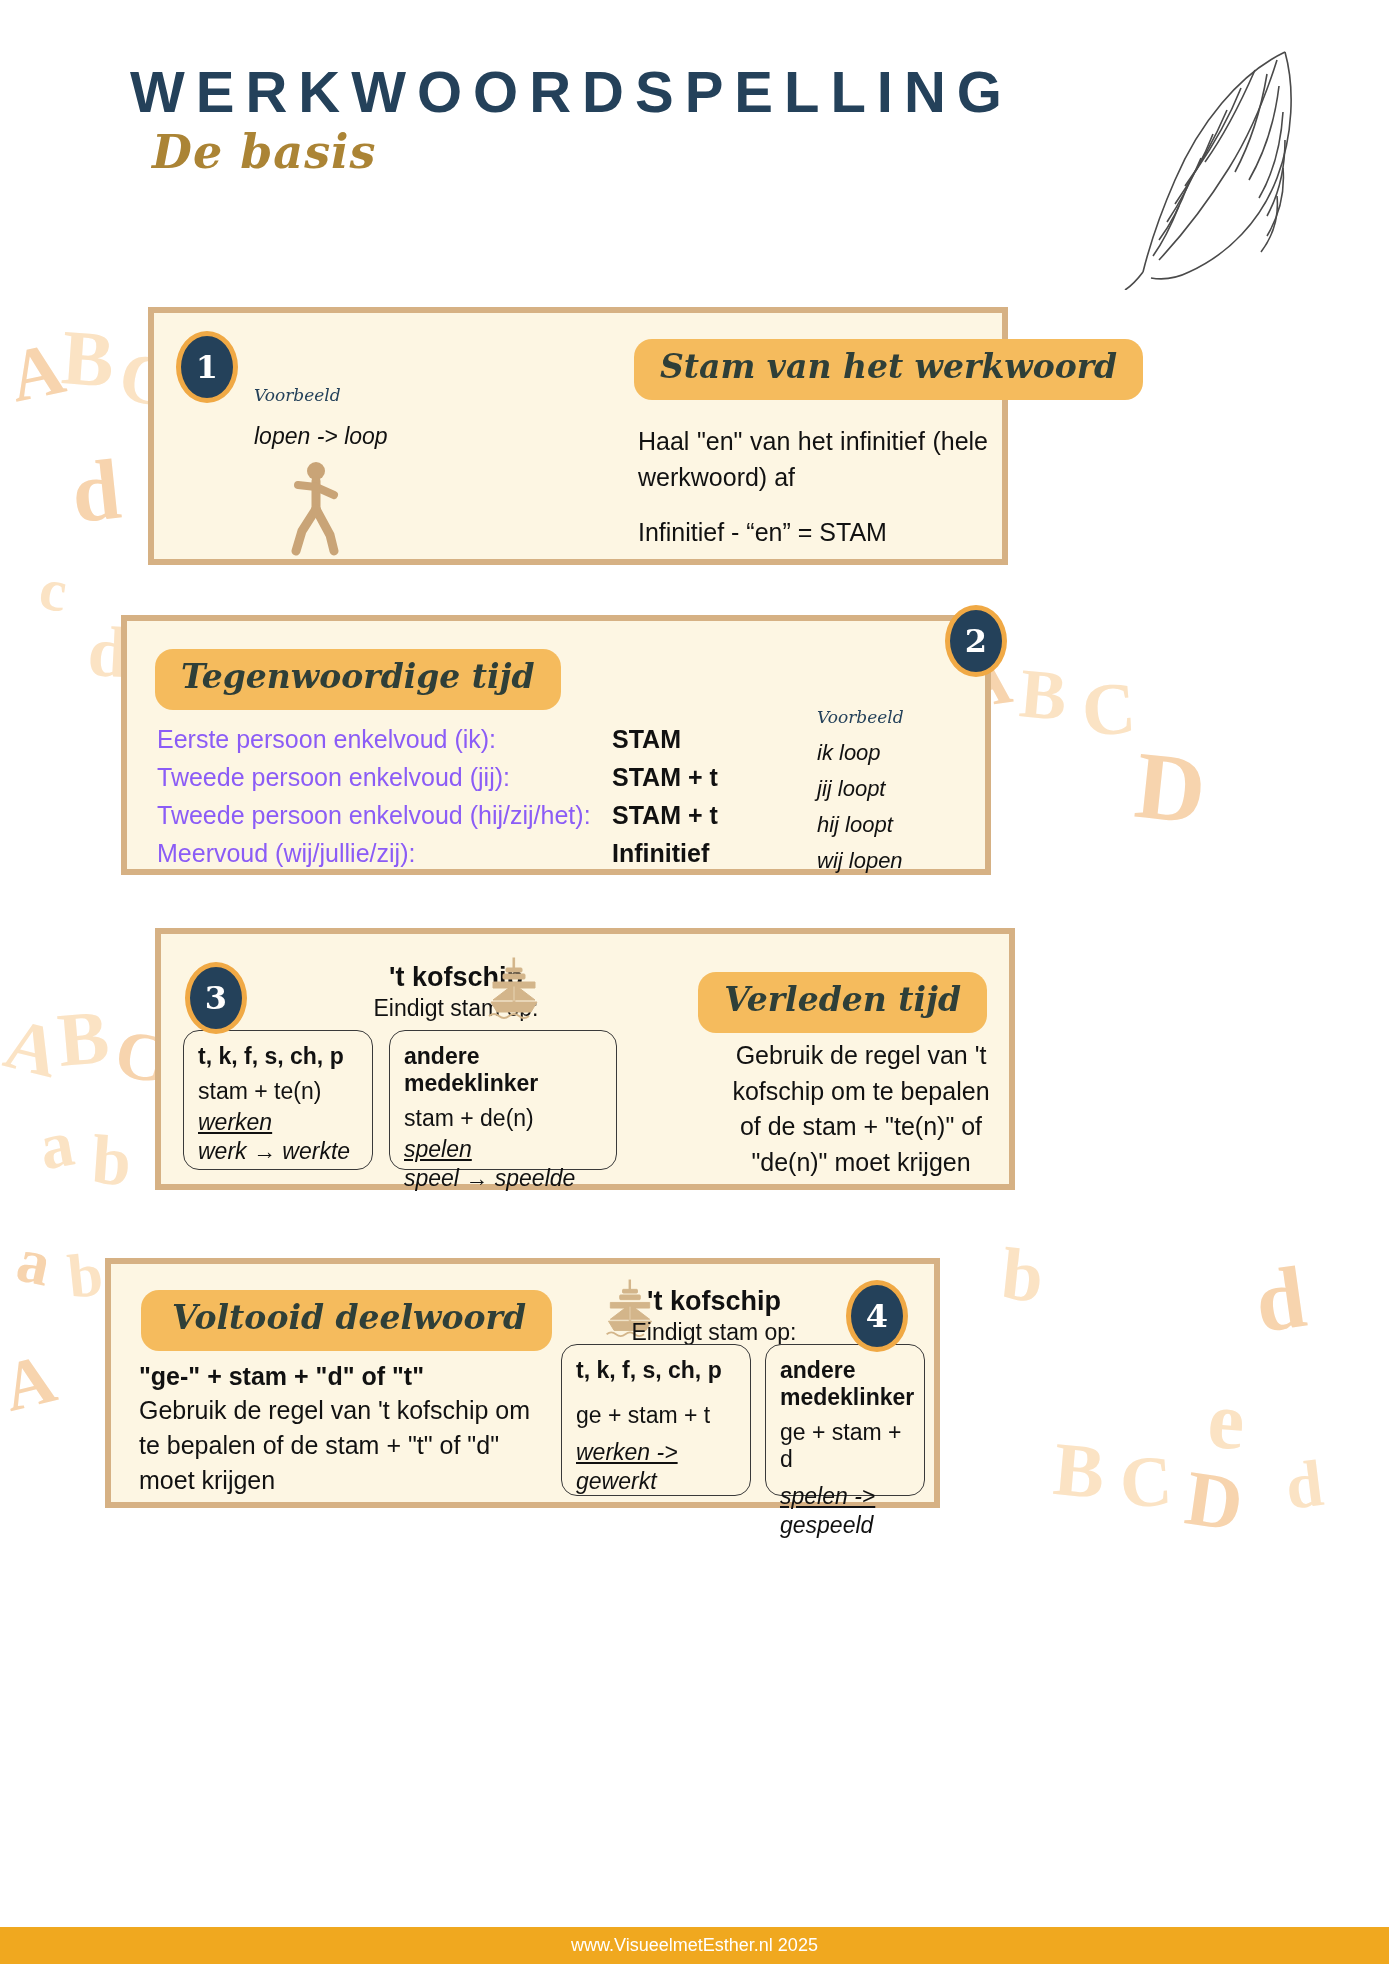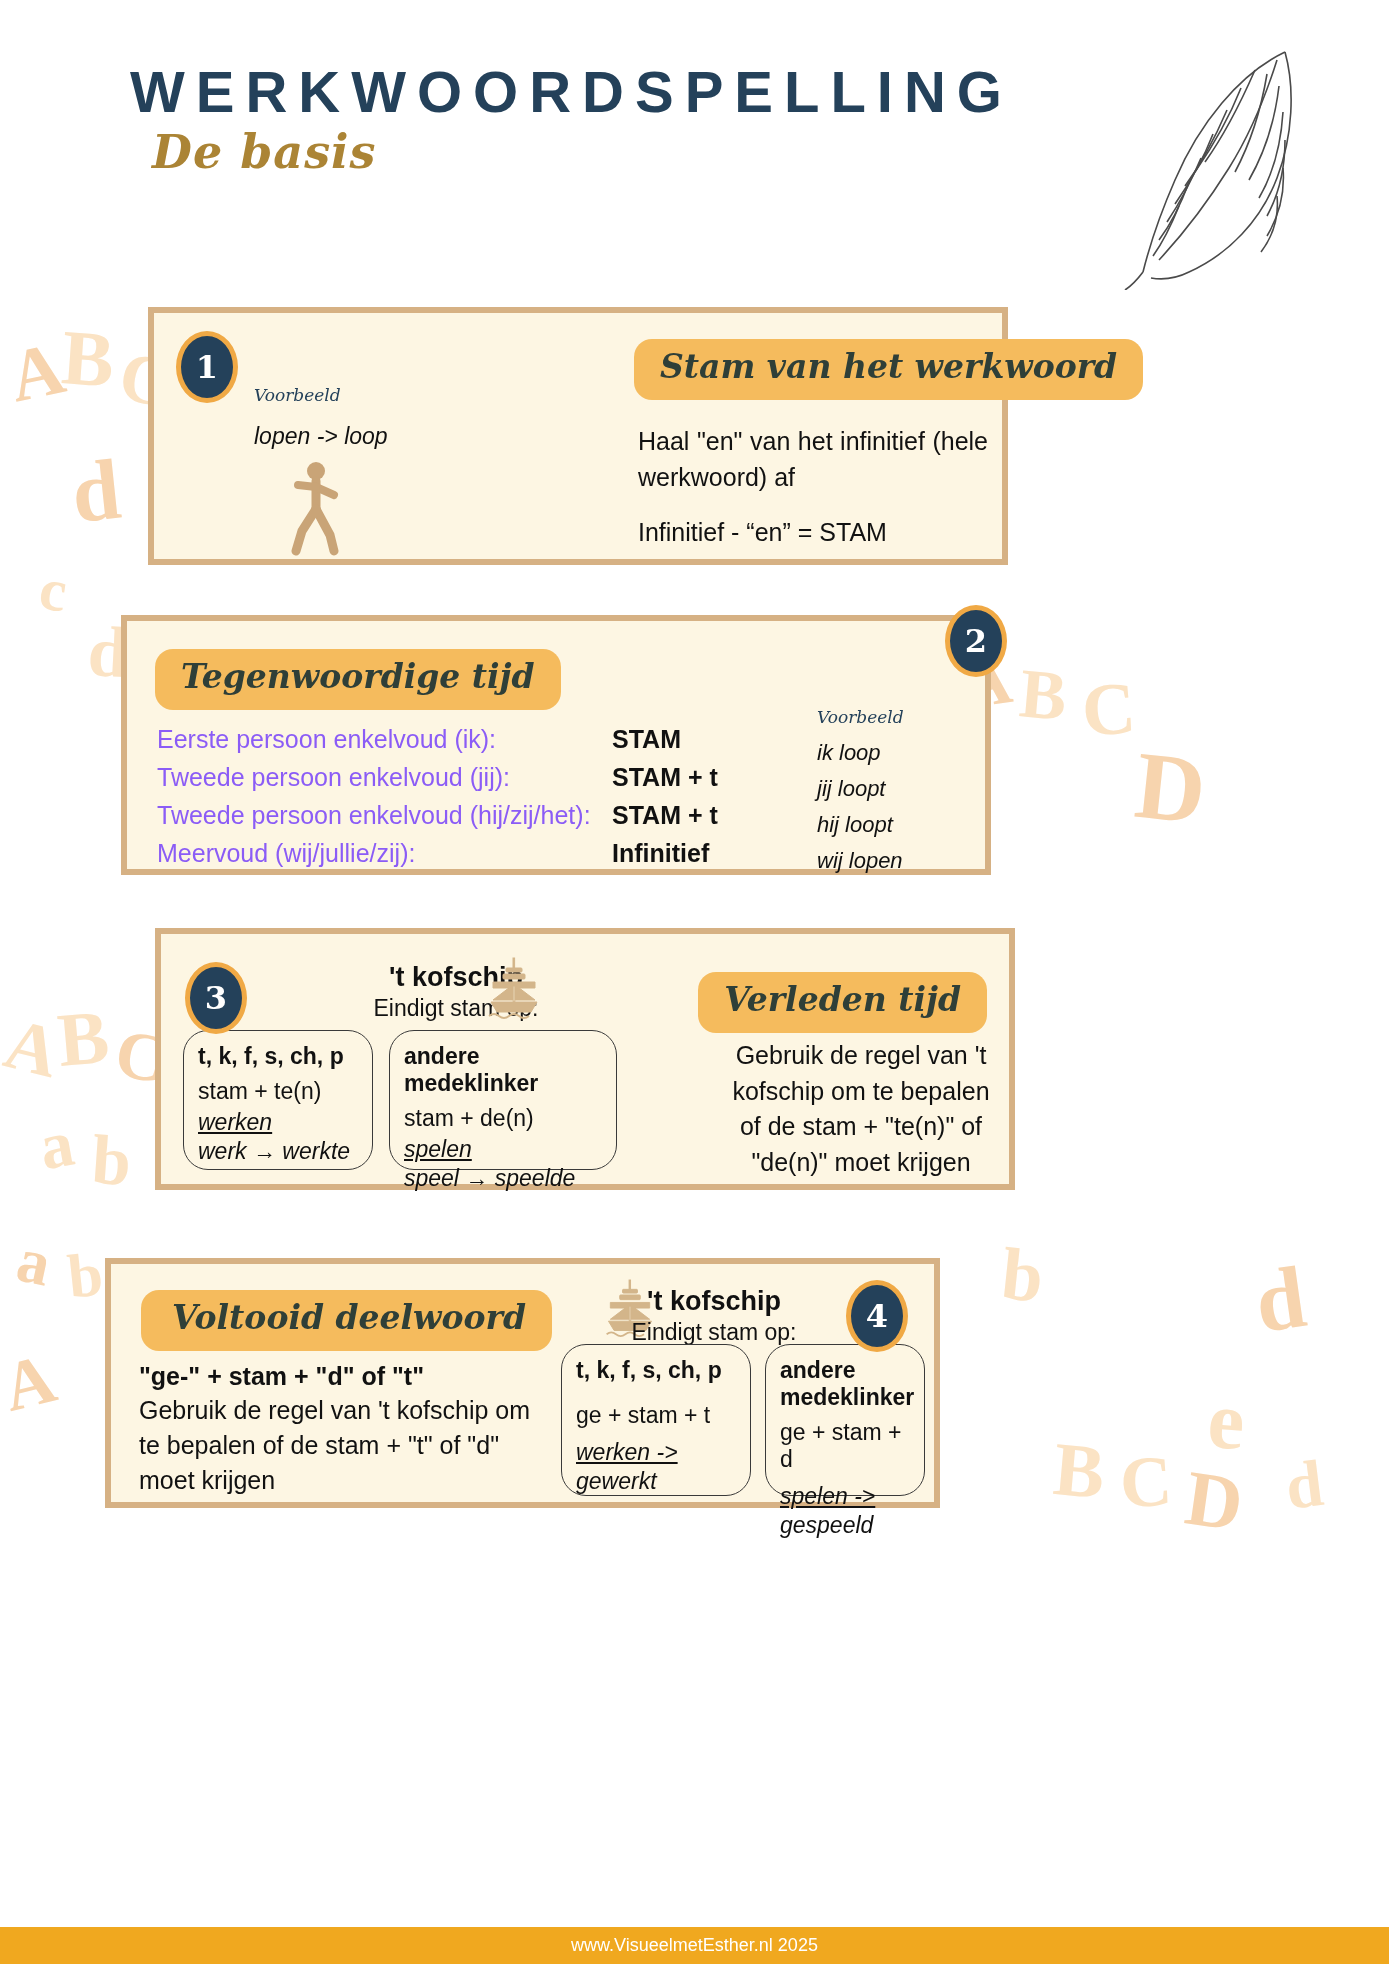--- a/index.html
+++ b/index.html
@@ -210,21 +210,21 @@
   .ship {
     position: absolute;
     top: 22px;
     left: 322px;
     width: 62px;
     height: 66px;
   }
   .rule-box {
     position: absolute;
     border: 1.5px solid #3a3a3a;
-    border-radius: 25px;
+    border-radius: 16px;
     background: #fdf6e3;
     padding: 12px 14px 14px 14px;
   }
   .rule-head {
     font-family: "Liberation Sans", sans-serif;
     font-weight: 700;
     font-size: 23px;
     color: #111;
     margin-bottom: 8px;
   }

